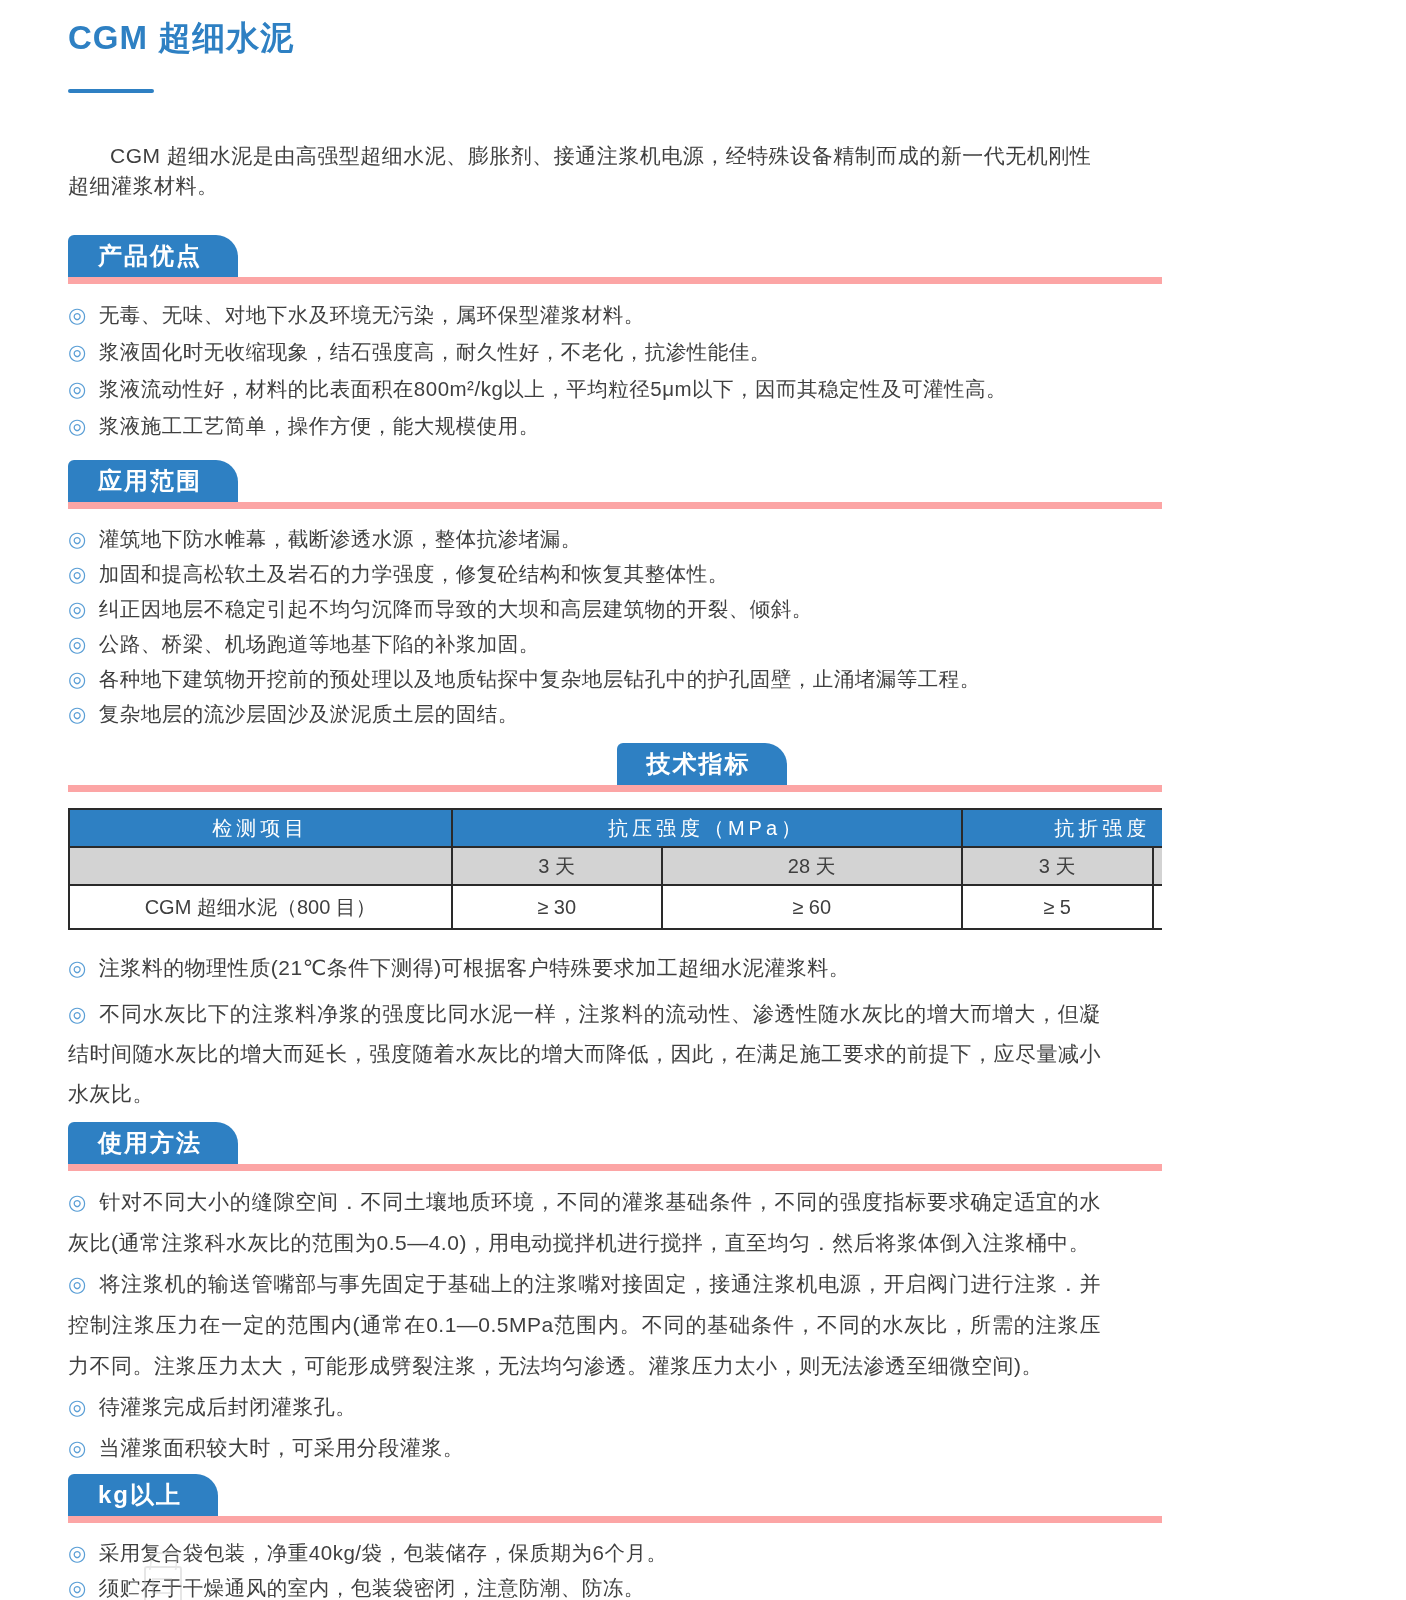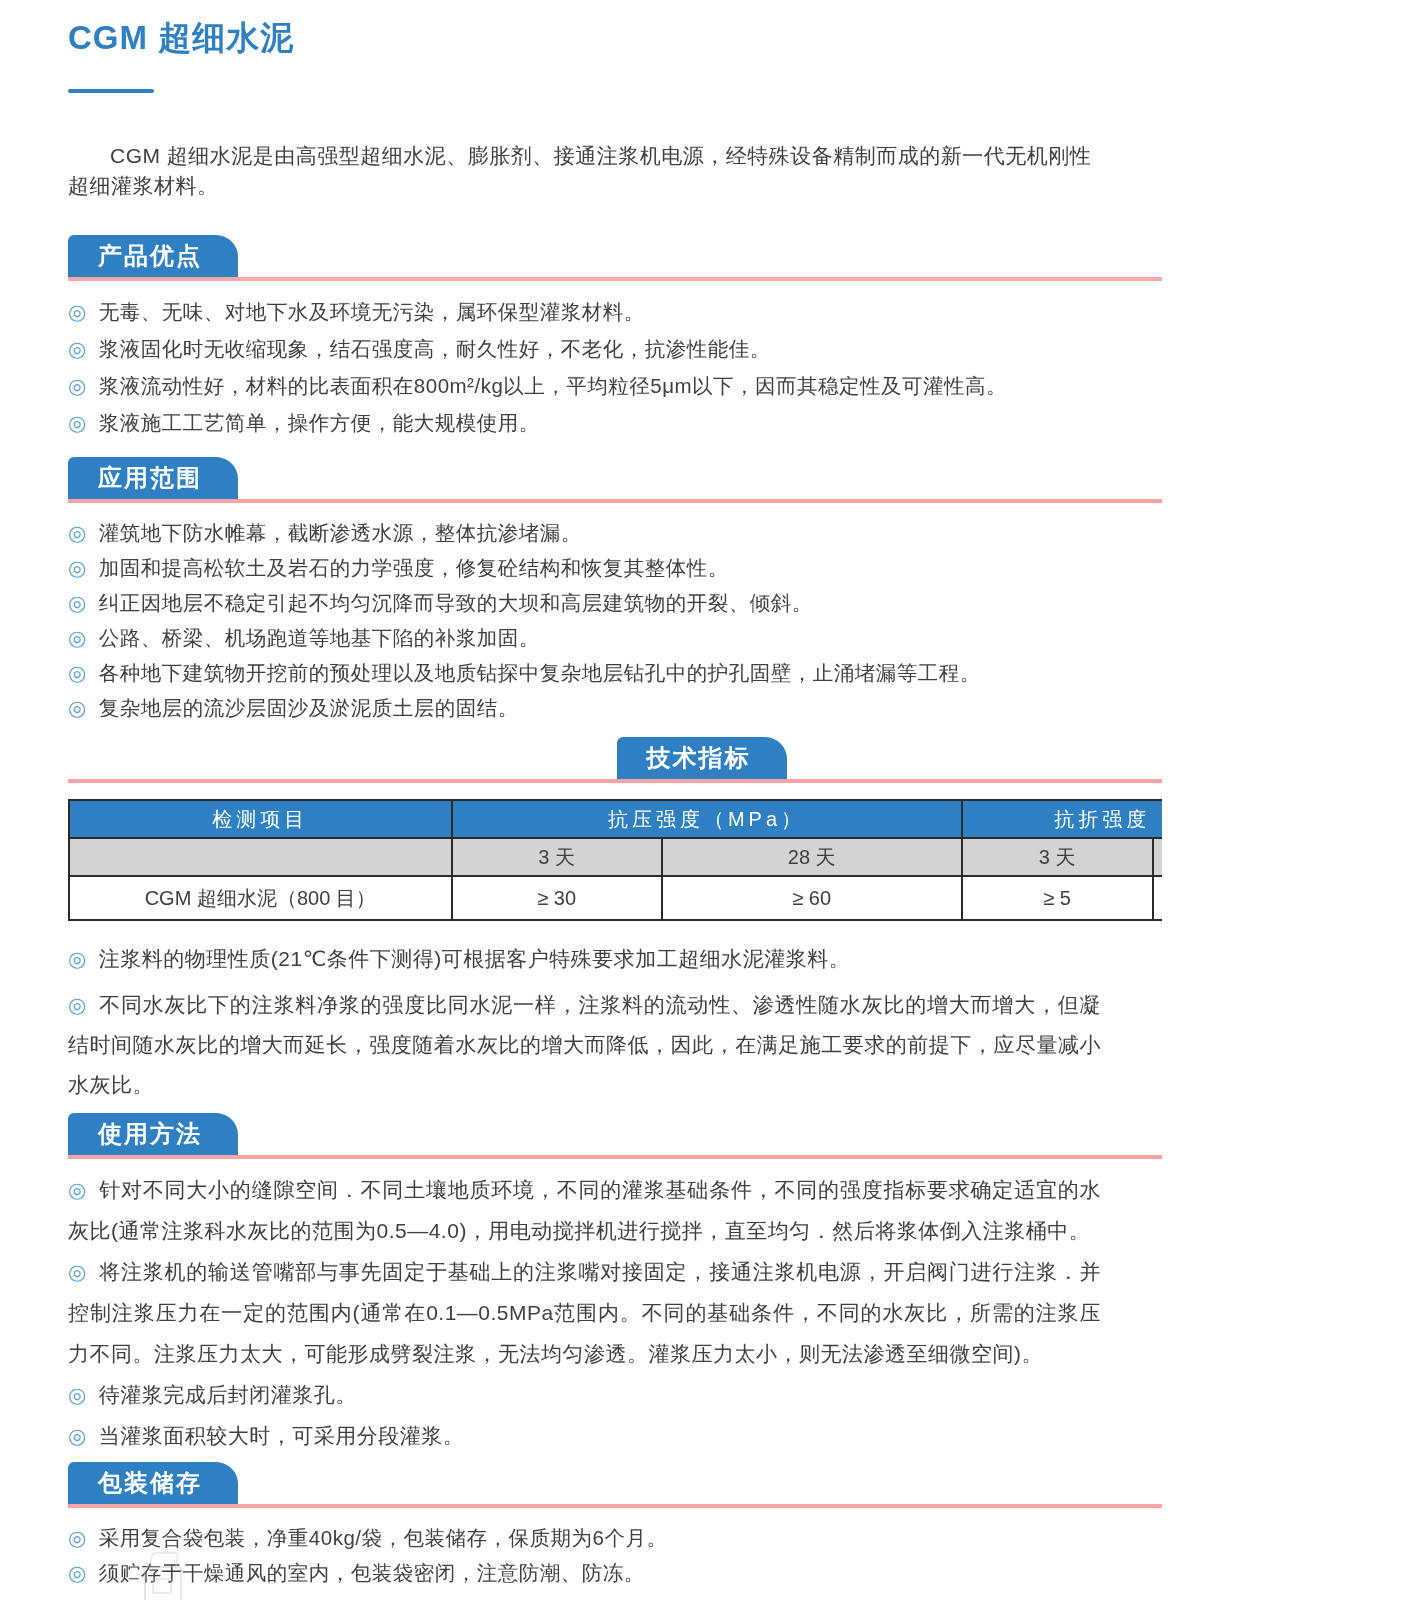--- a/index.html
+++ b/index.html
@@ -29,21 +29,21 @@
   .intro{
     margin:48px 0 0 0;
     font-size:21px;
     line-height:30px;
     text-indent:2em;
     letter-spacing:0.5px;
   }
   
   .section-head{
     width:1267px;
-    border-bottom:4px solid #fca5a5;
+    border-bottom:7px solid #fca5a5;
     line-height:0;
   }
   .section-tab{
     display:inline-block;
     background:#2E80C3;
     color:#ffffff;
     font-size:24px;
     font-weight:700;
     letter-spacing:2px;
     line-height:42px;
@@ -216,21 +216,21 @@
     <span class="section-tab">使用方法</span>
   </div>
   <div class="usage-block">
     <p class="para"><span class="ring">◎</span><span>针对不同大小的缝隙空间．不同土壤地质环境，不同的灌浆基础条件，不同的强度指标要求确定适宜的水灰比(通常注浆科水灰比的范围为0.5—4.0)，用电动搅拌机进行搅拌，直至均匀．然后将浆体倒入注浆桶中。</span></p>
     <p class="para"><span class="ring">◎</span><span>将注浆机的输送管嘴部与事先固定于基础上的注浆嘴对接固定，接通注浆机电源，开启阀门进行注浆．并控制注浆压力在一定的范围内(通常在0.1—0.5MPa范围内。不同的基础条件，不同的水灰比，所需的注浆压力不同。注浆压力太大，可能形成劈裂注浆，无法均匀渗透。灌浆压力太小，则无法渗透至细微空间)。</span></p>
     <p class="para"><span class="ring">◎</span><span>待灌浆完成后封闭灌浆孔。</span></p>
     <p class="para"><span class="ring">◎</span><span>当灌浆面积较大时，可采用分段灌浆。</span></p>
   </div>
 
   <div class="section-head m-sec5">
-    <span class="section-tab">包装储存</span>
+    <span class="section-tab">kg以上</span>
   </div>
   <ul class="bullets lh35">
     <li><span class="ring">◎</span><span>采用复合袋包装，净重40kg/袋，包装储存，保质期为6个月。</span></li>
     <li><span class="ring">◎</span><span>须贮存于干燥通风的室内，包装袋密闭，注意防潮、防冻。</span></li>
   </ul>
 
   <div class="watermark">
     <div class="wm-flap"></div>
     <div class="wm-body"></div>
     <div class="wm-label"></div>

